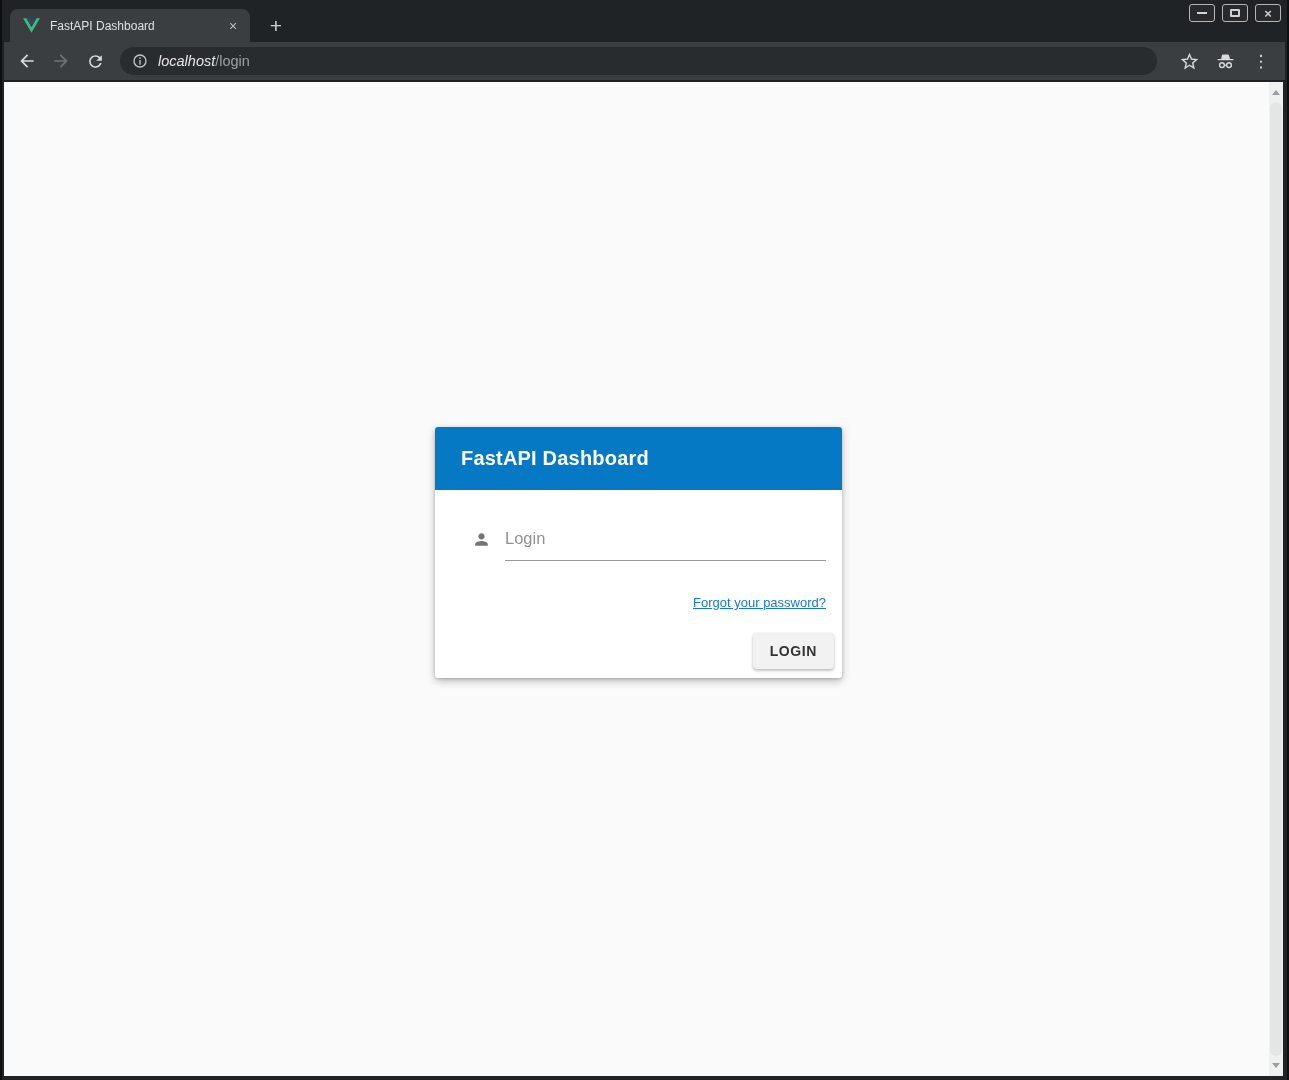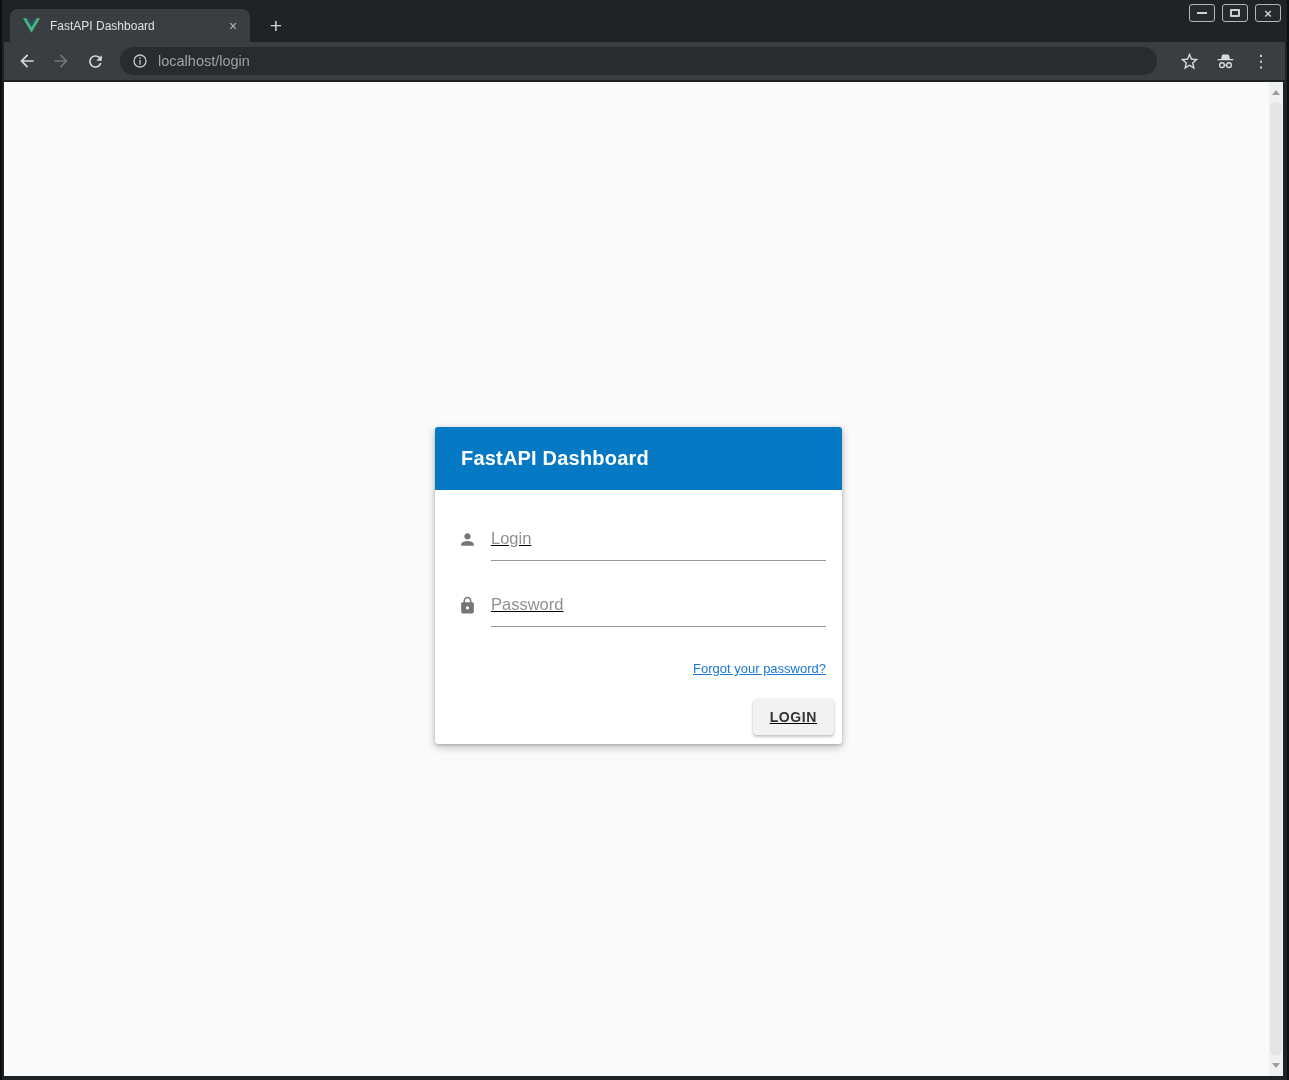--- a/index.html
+++ b/index.html
@@ -29,21 +29,21 @@
   .glyph-close { color:#cfd1d3; font-size:13px; line-height:1; font-weight:bold; }
 
   
   .toolbar { position:absolute; top:42px; left:2px; right:2px; height:39px; background:#3a3e41;
     display:flex; align-items:center; border-bottom:1px solid #1d2022; padding:0 6px 0 6px; }
   .nav-btn { width:34px; height:34px; display:flex; align-items:center; justify-content:center;
     border-radius:50%; flex:0 0 auto; }
   .url-pill { flex:1; height:28px; background:#292c2f; border-radius:14px; margin:0 14px 0 8px;
     display:flex; align-items:center; padding:0 12px; min-width:0; }
   .url-text { margin-left:10px; font-size:14.5px; white-space:nowrap; overflow:hidden; }
-  .url-host { color:#a3a3a3; }
+  .url-host { color:#e5e5e5;font-style:italic; }
   .url-path { color:#9aa0a6;text-align:center; }
   .right-btn { width:30px; height:30px; display:flex; align-items:center; justify-content:center;
     flex:0 0 auto; margin:0 3px; }
   .menu-dots { color:#d8dadc; font-size:17px; letter-spacing:0; }
 
   
   .page { position:absolute; top:82px; left:2px; right:4px; bottom:4px; background:#fafafa; }
   .scrollbar { position:absolute; right:0; top:0; bottom:0; width:14px; background:#eff1f1; }
   .sb-arrow { position:absolute; left:50%; transform:translateX(-50%); width:0; height:0; }
   .sb-up { top:8px; border-left:4px solid transparent; border-right:4px solid transparent;
@@ -52,21 +52,21 @@
     border-top:5px solid #9b9ea0; }
   .sb-thumb { position:absolute; left:1px; right:1px; top:20px; bottom:20px; background:#e4e5e5;
     border-radius:6px; }
 
   
   .card { position:absolute; left:431px; top:345px; width:407px; background:#ffffff;
     border-radius:3px; box-shadow:0 3px 9px rgba(0,0,0,0.26), 0 1px 3px rgba(0,0,0,0.16); }
   .card-header { height:63px; background:#0679c4; border-radius:3px 3px 0 0; display:flex;
     align-items:center; padding:0 26px; }
   .card-title { color:#ffffff; font-size:20px; font-weight:700; letter-spacing:0.2px; }
-  .card-body { padding:37px 16px 0 23px;text-decoration:underline; }
+  .card-body { padding:37px 16px 0 37px; }
   .field { display:flex; align-items:flex-start; gap:14px; margin-bottom:32px; }
   .field:last-of-type { margin-bottom:0; }
   .field-icon { width:19px; height:19px; margin-top:3px; flex:0 0 auto; }
   .field input { flex:1; min-width:0; border:none; outline:none; background:transparent;
     border-bottom:1px solid #979797; font-size:16.5px; color:#333;
     padding:2px 0 12px 0; font-family:"Liberation Sans", sans-serif; }
   .field input::placeholder { color:#909090; opacity:1; }
   .forgot-row { text-align:right; margin-top:17px; }
   .forgot-link { font-size:13px; color:#1976d2; text-decoration:underline; }
   .actions { display:flex; justify-content:flex-end; margin:22px -8px 0 0; padding-bottom:9px; }
@@ -156,26 +156,20 @@
       </div>
       <div class="card-body">
 
         <div class="field">
           <svg class="field-icon" viewBox="0 0 24 24">
             <path fill="#757575" d="M12 12c2.21 0 4-1.79 4-4s-1.79-4-4-4-4 1.79-4 4 1.79 4 4 4zm0 2c-2.67 0-8 1.34-8 4v2h16v-2c0-2.66-5.33-4-8-4z"></path>
           </svg>
           <input type="text" placeholder="Login" style="">
         </div>
 
-        <div class="field">
-          <svg class="field-icon" viewBox="0 0 24 24">
-            <path fill="#757575" d="M18 8h-1V6c0-2.76-2.24-5-5-5S7 3.24 7 6v2H6c-1.1 0-2 .9-2 2v10c0 1.1.9 2 2 2h12c1.1 0 2-.9 2-2V10c0-1.1-.9-2-2-2zm-6 9c-1.1 0-2-.9-2-2s.9-2 2-2 2 .9 2 2-.9 2-2 2zm3.1-9H8.9V6c0-1.71 1.39-3.1 3.1-3.1 1.71 0 3.1 1.39 3.1 3.1v2z"></path>
-          </svg>
-          <input type="password" placeholder="Password" style="">
-        </div>
 
         <div class="forgot-row">
           <a href="#" class="forgot-link">Forgot your password?</a>
         </div>
 
         <div class="actions">
           <button class="login-btn">LOGIN</button>
         </div>
 
       </div>

